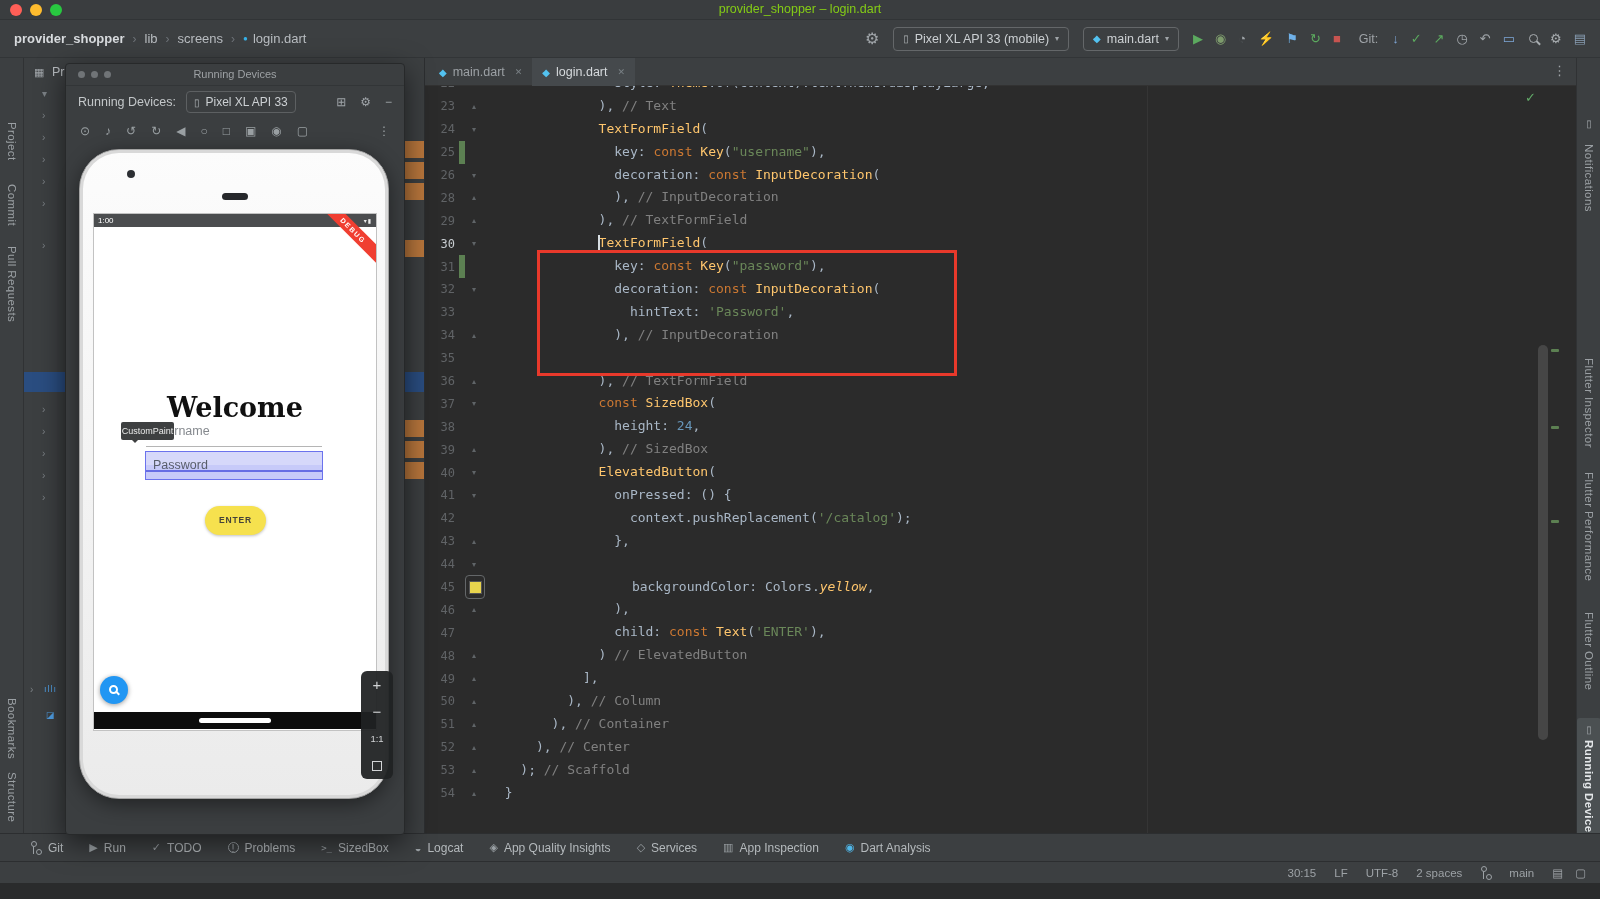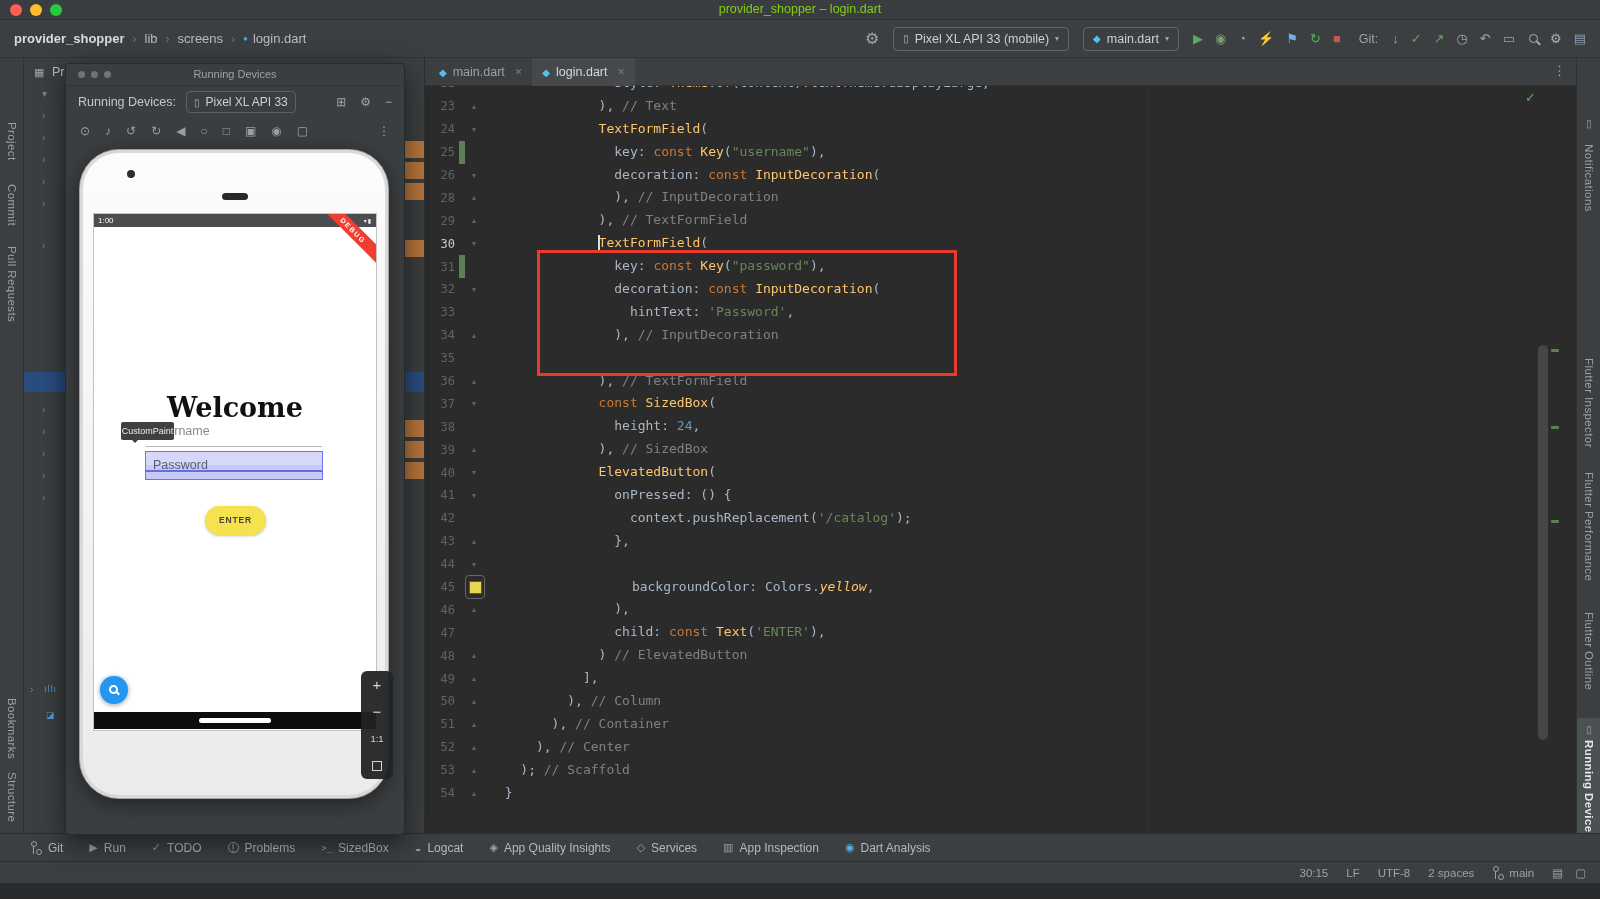--- a/index.html
+++ b/index.html
@@ -123,21 +123,21 @@
   .zbtn{height:27px;text-align:center;line-height:27px;color:#d2d4d6;font-size:15px;cursor:default;}
   .zbtn.small{font-size:9.5px;}
   .zfit{display:inline-block;width:10px;height:10px;border:1.5px solid #d2d4d6;margin-top:8px;}
   
   .bottombar{position:absolute;left:0;top:833px;width:1600px;height:28px;background:#3c3f41;border-top:1px solid #2c2e30;display:flex;align-items:center;gap:26px;padding-left:30px;}
   .tool-btn{display:flex;align-items:center;gap:6px;cursor:default;}
   .tool-icon{font-size:11px;color:#9aa0a4;}
   .tool-icon.mono{font-family:"DejaVu Sans Mono",monospace;font-size:9px;}
   .tool-label{font-size:12px;color:#b4b9bc;}
   .statusbar{position:absolute;left:0;top:861px;width:1600px;height:22px;background:#3c3f41;border-top:1px solid #2c2e30;display:flex;justify-content:flex-end;align-items:center;gap:18px;padding-right:14px;font-size:11.5px;color:#9da2a6;}
-  .branch{display:flex;align-items:center;gap:5px;}
+  .branch{display:flex;align-items:center;gap:17px;}
   .footer-strip{position:absolute;left:0;top:883px;width:1600px;height:16px;background:#2a2b2c;}
 </style>
 </head>
 <body>
 
 <div class="window">
 
   <div class="titlebar">
     <div class="traffic">
       <span class="tl red"></span>

